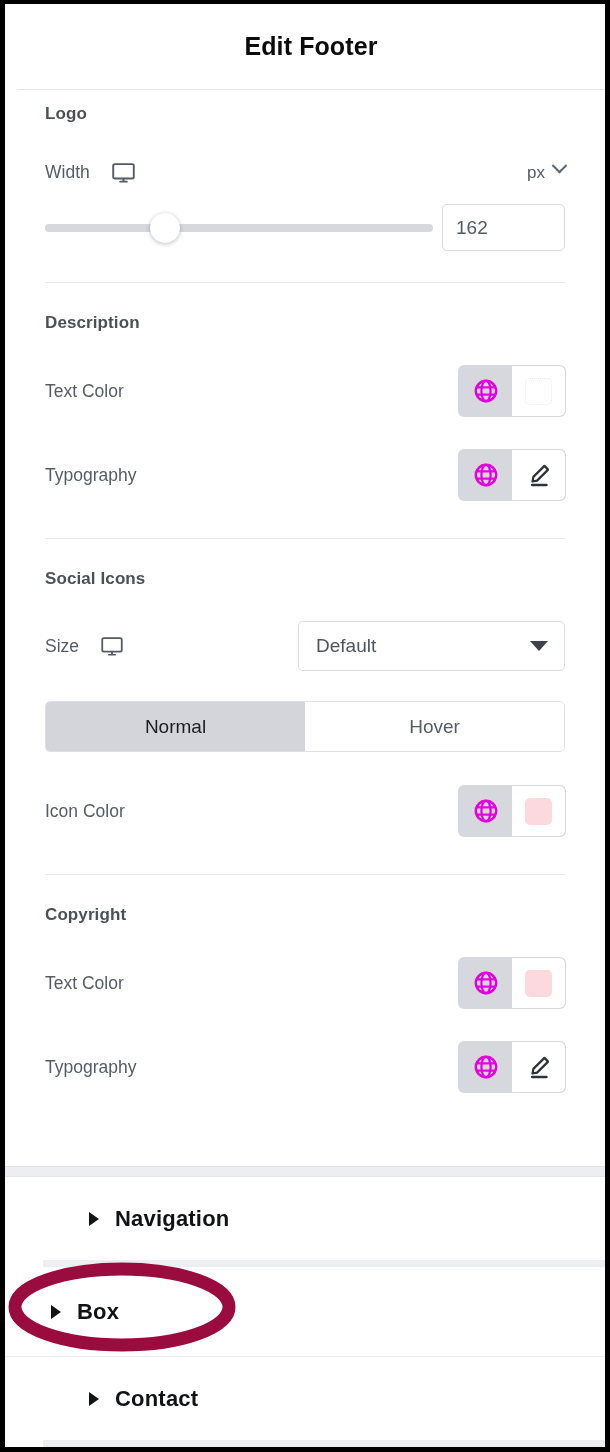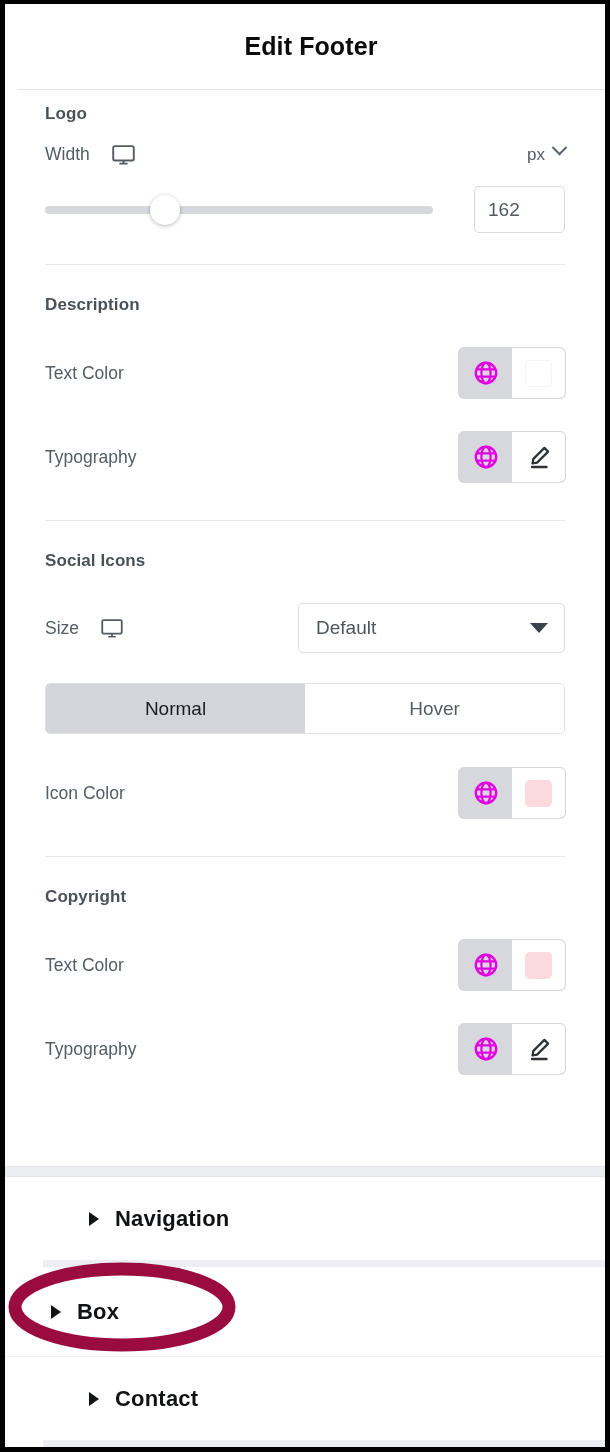--- a/index.html
+++ b/index.html
@@ -123,21 +123,21 @@
   }
   .slider-thumb {
     position: absolute;
     width: 30px; height: 30px;
     border-radius: 50%;
     background: #ffffff;
     box-shadow: 0 1px 4px rgba(0,0,0,0.28);
     top: 0;
   }
   .num-input {
-    width: 91px;
+    width: 123px;
     height: 47px;
     border: 1px solid #d6dade;
     border-radius: 5px;
     background: #ffffff;
     display: flex;
     align-items: center;
     padding-left: 13px;
     font-size: 19px;
     color: #525a64;
   }
@@ -285,21 +285,21 @@
 
     <div class="panel-header">
       <div class="panel-title">Edit Footer</div>
     </div>
 
     <div class="content">
 
       <div style="height:14px"></div>
       <div class="section-heading">Logo</div>
 
-      <div class="row" style="margin-top:20px;gap:44px;">
+      <div class="row" style="margin-top:38px;gap:44px;">
         <div class="row-label">
           <span>Width</span>
           <span class="device-icon">
             <svg width="23" height="20" viewBox="0 0 24 21" fill="none">
               <rect x="1.2" y="1.2" width="21.6" height="15" rx="1.8" stroke="#545b66" stroke-width="2"></rect>
               <path d="M12 16.2v3.2" stroke="#545b66" stroke-width="2"></path>
               <path d="M8.4 19.6h7.2" stroke="#545b66" stroke-width="1.8" stroke-linecap="round"></path>
             </svg>
           </span>
         </div>

